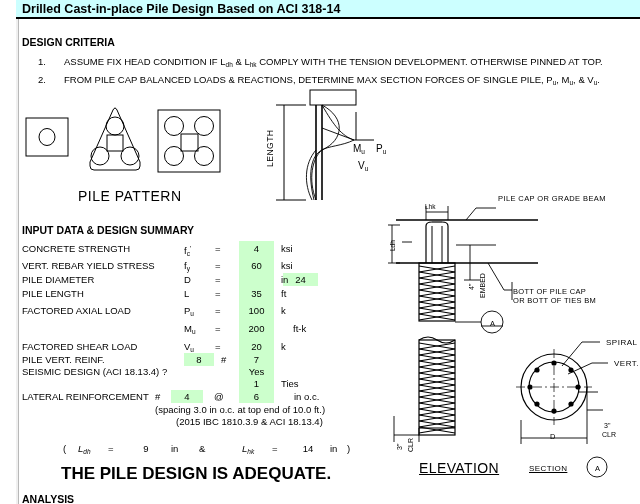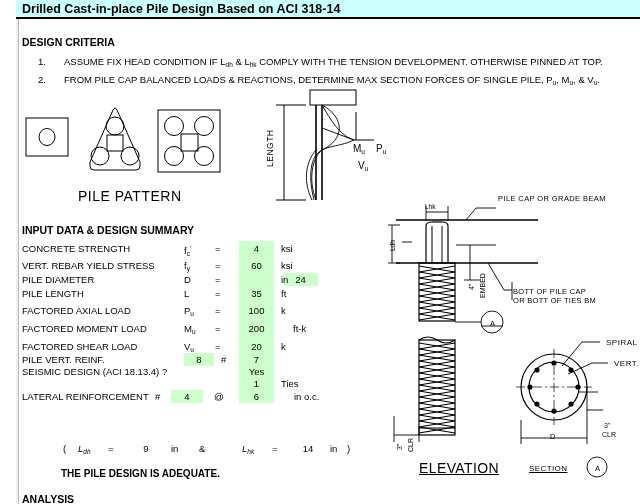--- a/index.html
+++ b/index.html
@@ -148,21 +148,20 @@
   <div class="tx" style="left:199px; top:288px;">=</div>
   <div class="gcell" style="left:223px; top:287px; width:35px;">35</div>
   <div class="tx" style="left:265px; top:288px;">ft</div>
 
   <div class="tx" style="left:6px; top:305px;">FACTORED AXIAL LOAD</div>
   <div class="tx" style="left:168px; top:305px;"><span>P</span><span class="sub">u</span></div>
   <div class="tx" style="left:199px; top:305px;">=</div>
   <div class="gcell" style="left:223px; top:304px; width:35px;">100</div>
   <div class="tx" style="left:265px; top:305px;">k</div>
 
-  <div class="tx" style="left:6px; top:323px;">FACTORED MOMENT LOAD</div>
   <div class="tx" style="left:168px; top:323px;"><span>M</span><span class="sub">u</span></div>
   <div class="tx" style="left:199px; top:323px;">=</div>
   <div class="gcell" style="left:223px; top:322px; width:35px;">200</div>
   <div class="tx" style="left:265px; top:323px;margin-left:12px;">ft-k</div>
 
   <div class="tx" style="left:6px; top:341px;">FACTORED SHEAR LOAD</div>
   <div class="tx" style="left:168px; top:341px;"><span>V</span><span class="sub">u</span></div>
   <div class="tx" style="left:199px; top:341px;">=</div>
   <div class="gcell" style="left:223px; top:340px; width:35px;">20</div>
   <div class="tx" style="left:265px; top:341px;">k</div>
@@ -180,34 +179,36 @@
   <div class="gcell" style="left:223px; top:377px; width:35px;">1</div>
   <div class="tx" style="left:265px; top:378px;text-align:right;">Ties</div>
 
   <div class="tx" style="left:6px; top:391px;">LATERAL REINFORCEMENT</div>
   <div class="tx" style="left:139px; top:391px;">#</div>
   <div class="gcell" style="left:155px; top:390px; width:32px;">4</div>
   <div class="tx" style="left:198px; top:391px;">@</div>
   <div class="gcell" style="left:223px; top:390px; width:35px;">6</div>
   <div class="tx" style="left:265px; top:391px;margin-left:13px;">in o.c.</div>
 
+  <div class="tx" style="left:139px; top:404px;">(spacing 3.0 in o.c. at top end of 10.0 ft.)</div>
+  <div class="tx" style="left:160px; top:416px;">(2015 IBC 1810.3.9 &amp; ACI 18.13.4)</div>
 
   <div class="tx" style="left:47px; top:443px;">(</div>
   <div class="tx it" style="left:62px; top:443px;"><span>L</span><span class="sub">dh</span></div>
   <div class="tx" style="left:92px; top:443px;">=</div>
   <div class="tx c" style="left:118px; top:443px; width:24px;">9</div>
   <div class="tx" style="left:155px; top:443px;">in</div>
   <div class="tx" style="left:183px; top:443px;">&amp;</div>
   <div class="tx it" style="left:226px; top:443px;"><span>L</span><span class="sub">hk</span></div>
   <div class="tx" style="left:256px; top:443px;">=</div>
   <div class="tx c" style="left:280px; top:443px; width:24px;">14</div>
   <div class="tx" style="left:314px; top:443px;">in</div>
   <div class="tx" style="left:331px; top:443px;">)</div>
 
-  <div class="tx b" style="left:45px; top:468px; font-size:10px;">THE PILE DESIGN IS ADEQUATE.</div>
+  <div class="tx b" style="left:45px; top:468px; font-size:17px;">THE PILE DESIGN IS ADEQUATE.</div>
 
   <div class="tx hdr" style="left:6px; top:494px;">ANALYSIS</div>
 
   <svg style="left:372px; top:190px;" width="150" height="260" viewBox="0 0 150 260">
 
     <line class="ln" x1="8" y1="30" x2="150" y2="30" stroke-width="1.4"></line>
     <line class="ln" x1="8" y1="73" x2="150" y2="73" stroke-width="1.4"></line>
 
     <line class="ln" x1="78" y1="30" x2="88" y2="18" stroke-width="0.9"></line>
     <line class="ln" x1="88" y1="18" x2="108" y2="18" stroke-width="0.9"></line>

